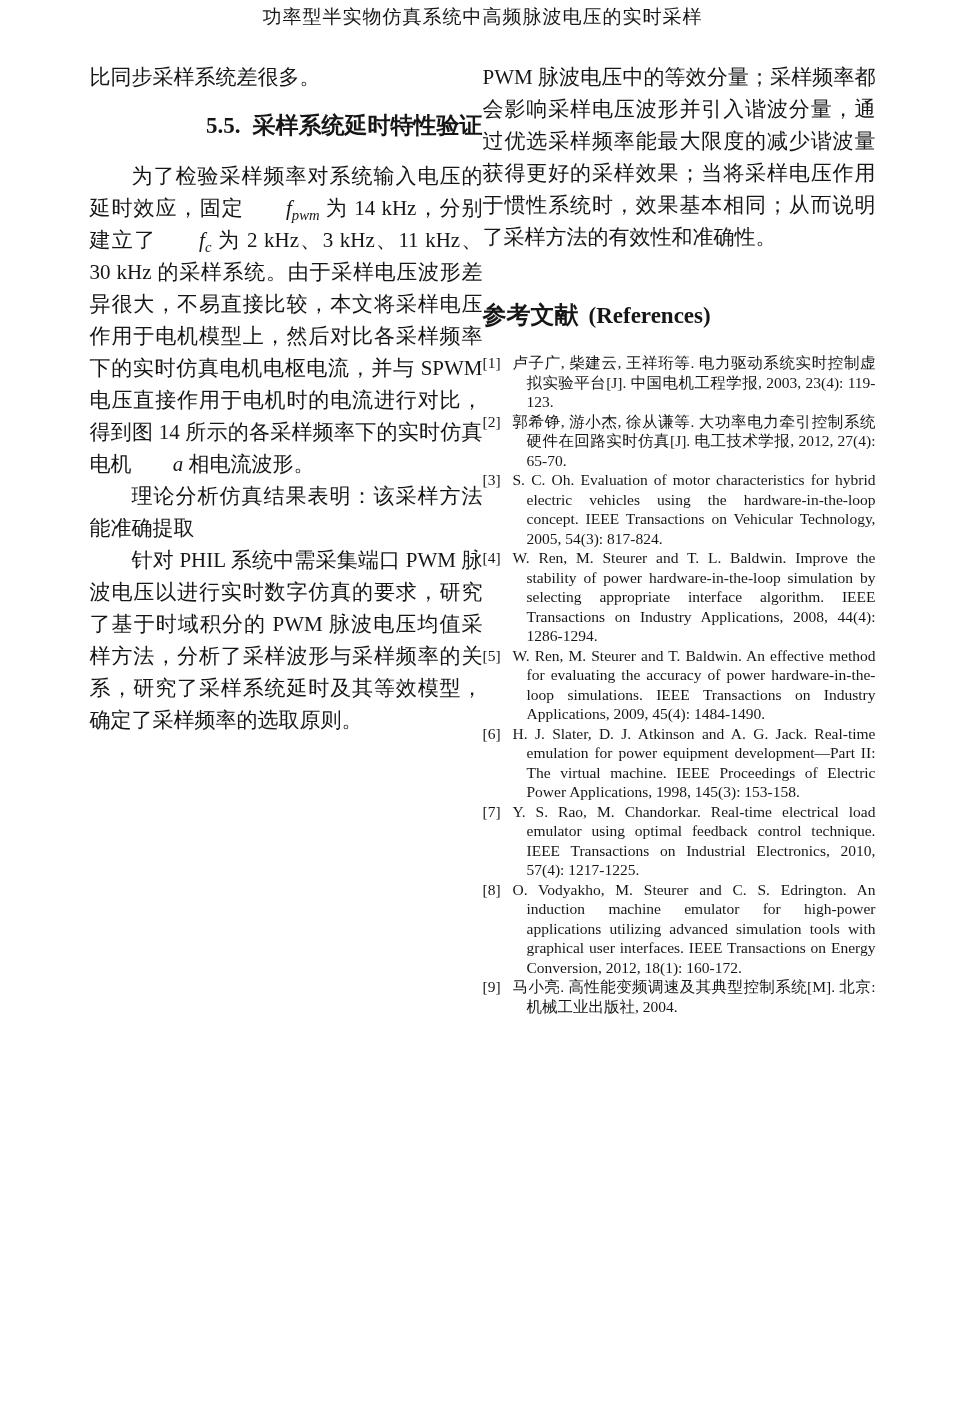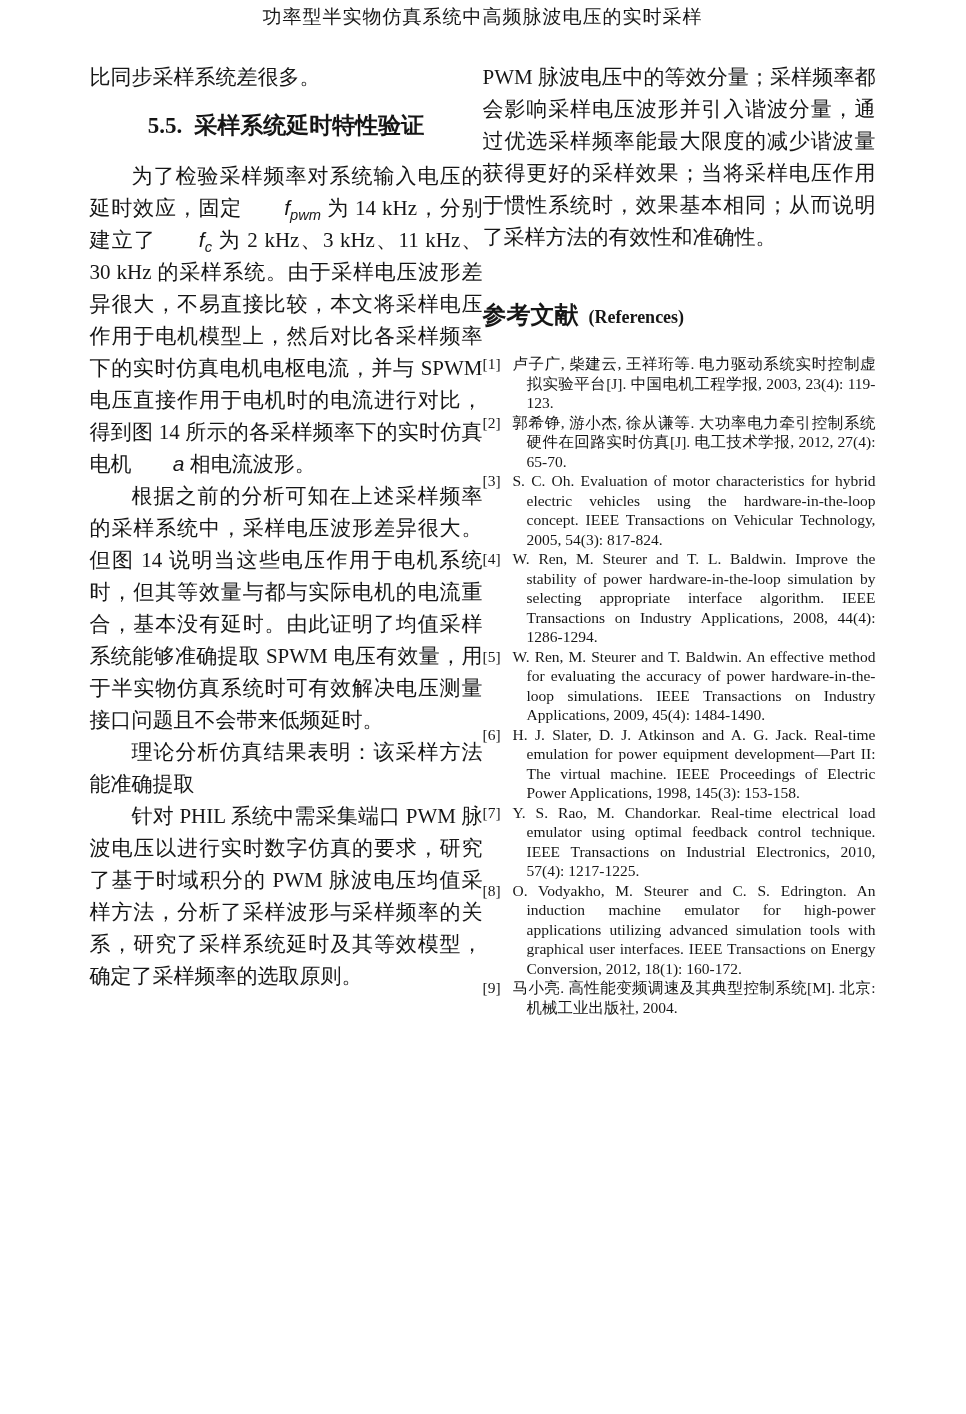--- a/index.html
+++ b/index.html
@@ -33,39 +33,39 @@
     flex: 0 0 auto;
   }
   .col { width: 457px; }
   .body-text {
     font-size: 21px;
     line-height: 32px;
     text-align: justify;
   }
   p.cont { text-indent: 0; }
   p.indent { text-indent: 2em; }
-  .var { font-style: italic; font-family: Liberation Sans, sans-serif; margin-left: 36px; }
+  .var { font-style: italic; font-family: Liberation Serif, serif; margin-left: 36px; }
   sub { font-size: 70%; line-height: 0; }
   h2.sec-heading {
     font-size: 23px;
     font-weight: bold;
     line-height: 28px;
     margin: 19px 0 20px 0;
-    text-align: center;
+    text-align: right;
     font-family: Liberation Serif, serif;
   }
   h2.sec-heading .sec-num { margin-right: 12px; }
   h2.concl-heading { margin: 13px 0 23px 0; font-size: 24px; }
   h2.refs-heading {
     font-size: 24px;
     font-weight: bold;
     line-height: 30px;
     margin: 47px 0 22px 0;
   }
-  h2.refs-heading .refs-en { margin-left: 10px; font-size: 18px; }
+  h2.refs-heading .refs-en { margin-left: 10px; font-size: 23px; }
   .ref-list {
     font-size: 15.5px;
     line-height: 19.5px;
     text-align: justify;
   }
   .ref-item { display: flex; }
   .ref-num { flex: 0 0 30px; }
   .ref-text {
     flex: 1 1 auto;
     padding-left: 14px;
@@ -90,21 +90,20 @@
 
   <div class="columns">
 
     <div class="col body-text">
       <p class="cont">比同步采样系统差很多。</p>
 
       <h2 class="sec-heading"><span class="sec-num">5.5.</span><span>采样系统延时特性验证</span></h2>
 
       <p class="indent"><span>为了检验采样频率对系统输入电压的延时效应，固定 </span><span class="var"><span>f</span><sub>pwm</sub></span><span> 为 14 kHz，分别建立了 </span><span class="var"><span>f</span><sub>c</sub></span><span> 为 2 kHz、3 kHz、11 kHz、30 kHz 的采样系统。由于采样电压波形差异很大，不易直接比较，本文将采样电压作用于电机模型上，然后对比各采样频率下的实时仿真电机电枢电流，并与 SPWM 电压直接作用于电机时的电流进行对比，得到图 14 所示的各采样频率下的实时仿真电机 </span><span class="var">a</span><span> 相电流波形。</span></p>
 
-      <p class="indent">根据之前的分析可知在上述采样频率的采样系统中，采样电压波形差异很大。但图 14 说明当这些电压作用于电机系统时，但其等效量与都与实际电机的电流重合，基本没有延时。由此证明了均值采样系统能够准确提取 SPWM 电压有效量，用于半实物仿真系统时可有效解决电压测量接口问题且不会带来低频延时。</p>
 
 
       <p class="indent">理论分析仿真结果表明：该采样方法能准确提取</p>
       <p class="indent">针对 PHIL 系统中需采集端口 PWM 脉波电压以进行实时数字仿真的要求，研究了基于时域积分的 PWM 脉波电压均值采样方法，分析了采样波形与采样频率的关系，研究了采样系统延时及其等效模型，确定了采样频率的选取原则。</p>
     </div>
 
     <div class="col">
       <p class="body-text cont">PWM 脉波电压中的等效分量；采样频率都会影响采样电压波形并引入谐波分量，通过优选采样频率能最大限度的减少谐波量获得更好的采样效果；当将采样电压作用于惯性系统时，效果基本相同；从而说明了采样方法的有效性和准确性。</p>
 
       <h2 class="refs-heading"><span>参考文献</span><span class="refs-en">(References)</span></h2>

